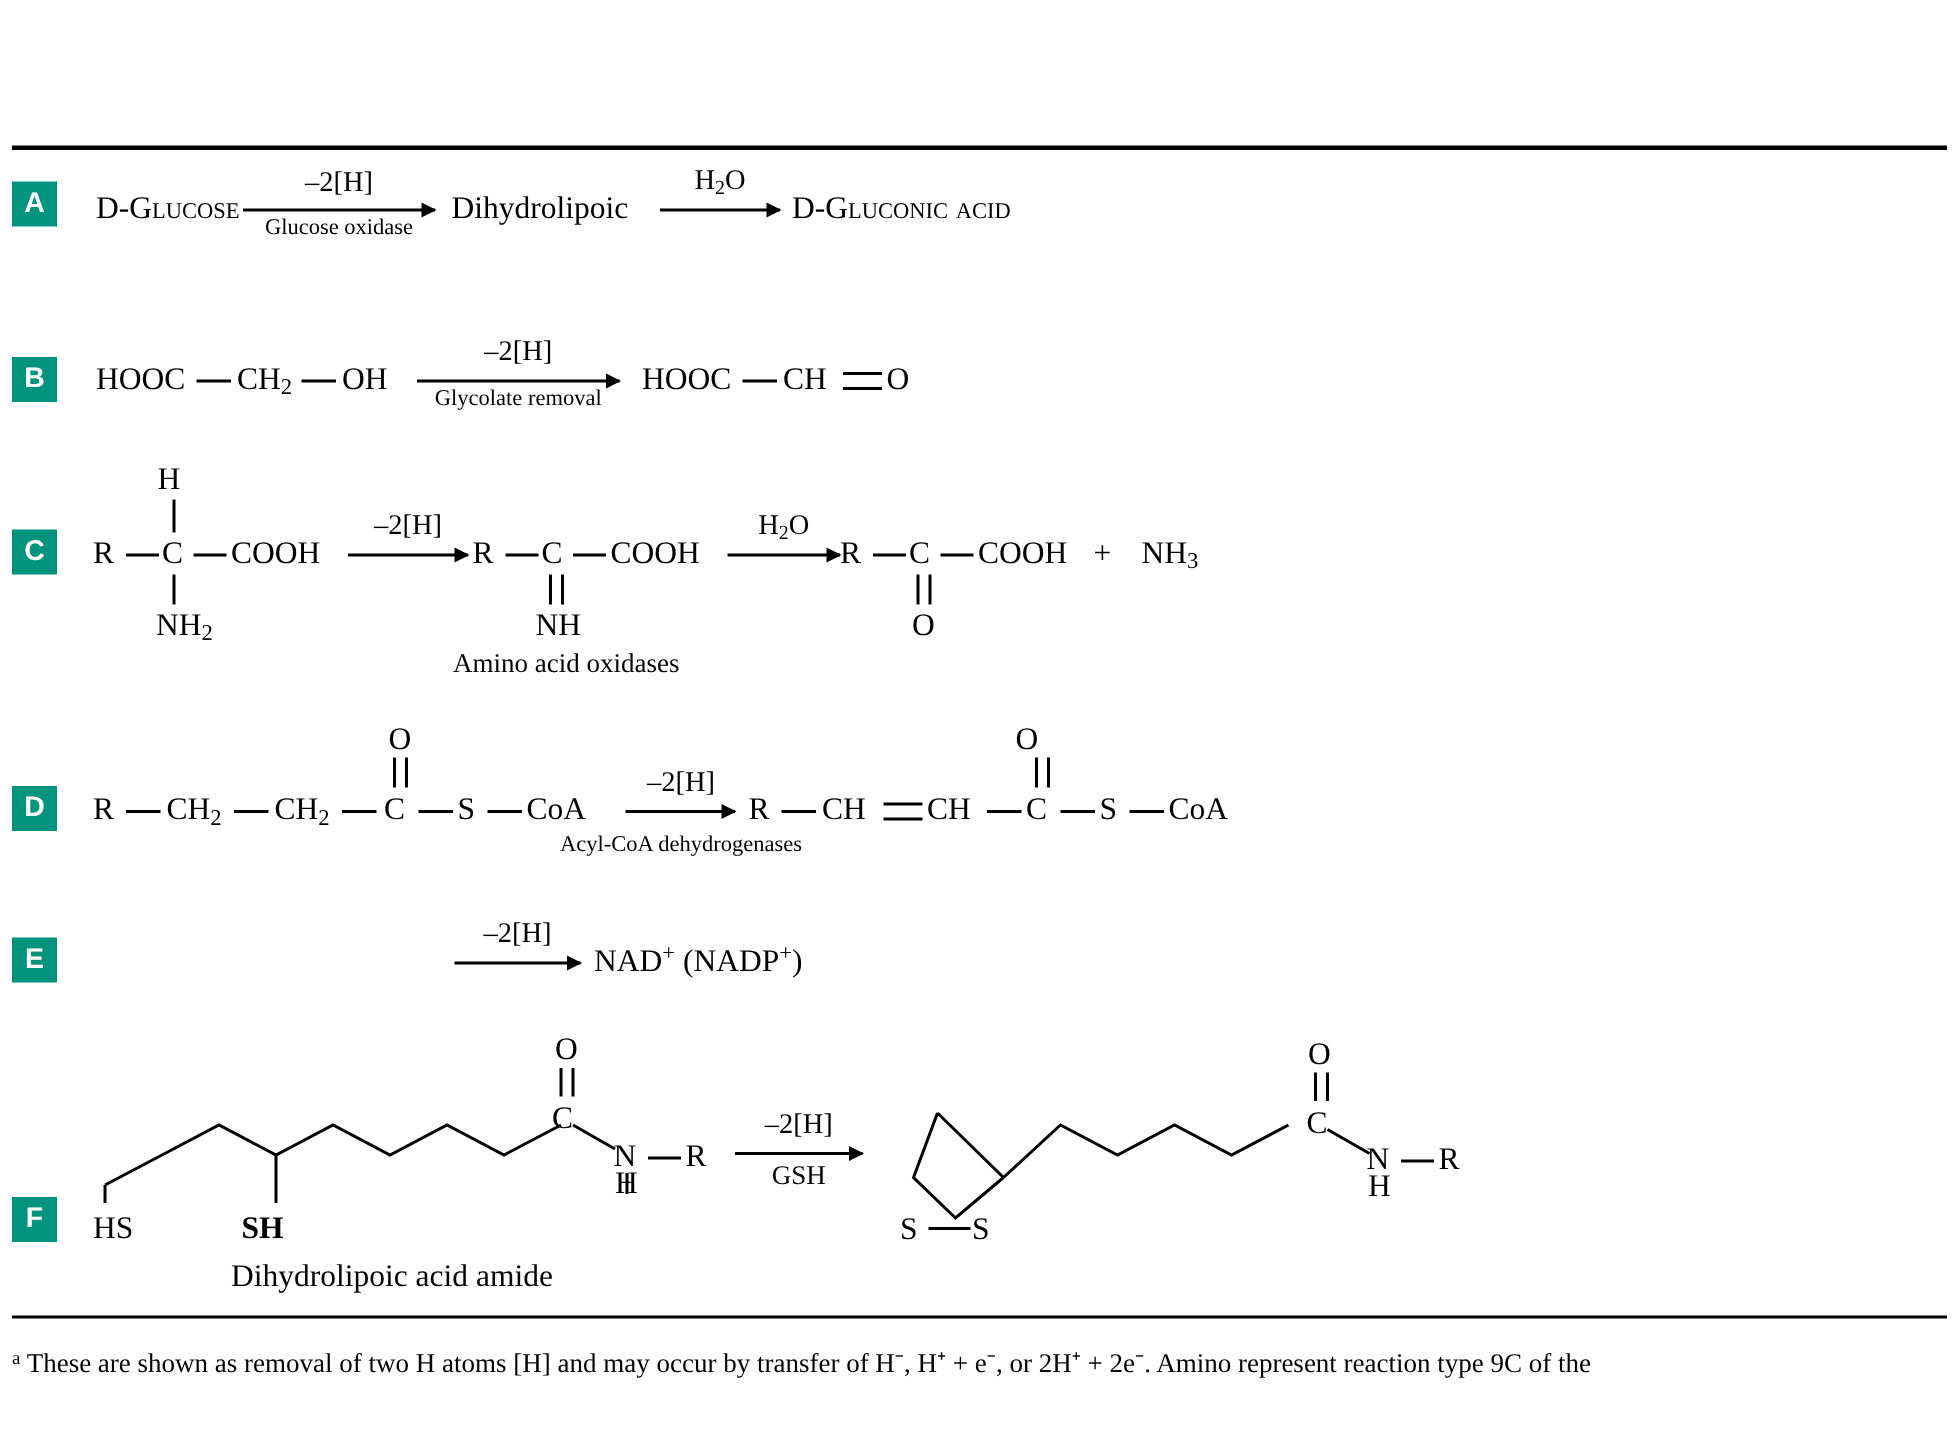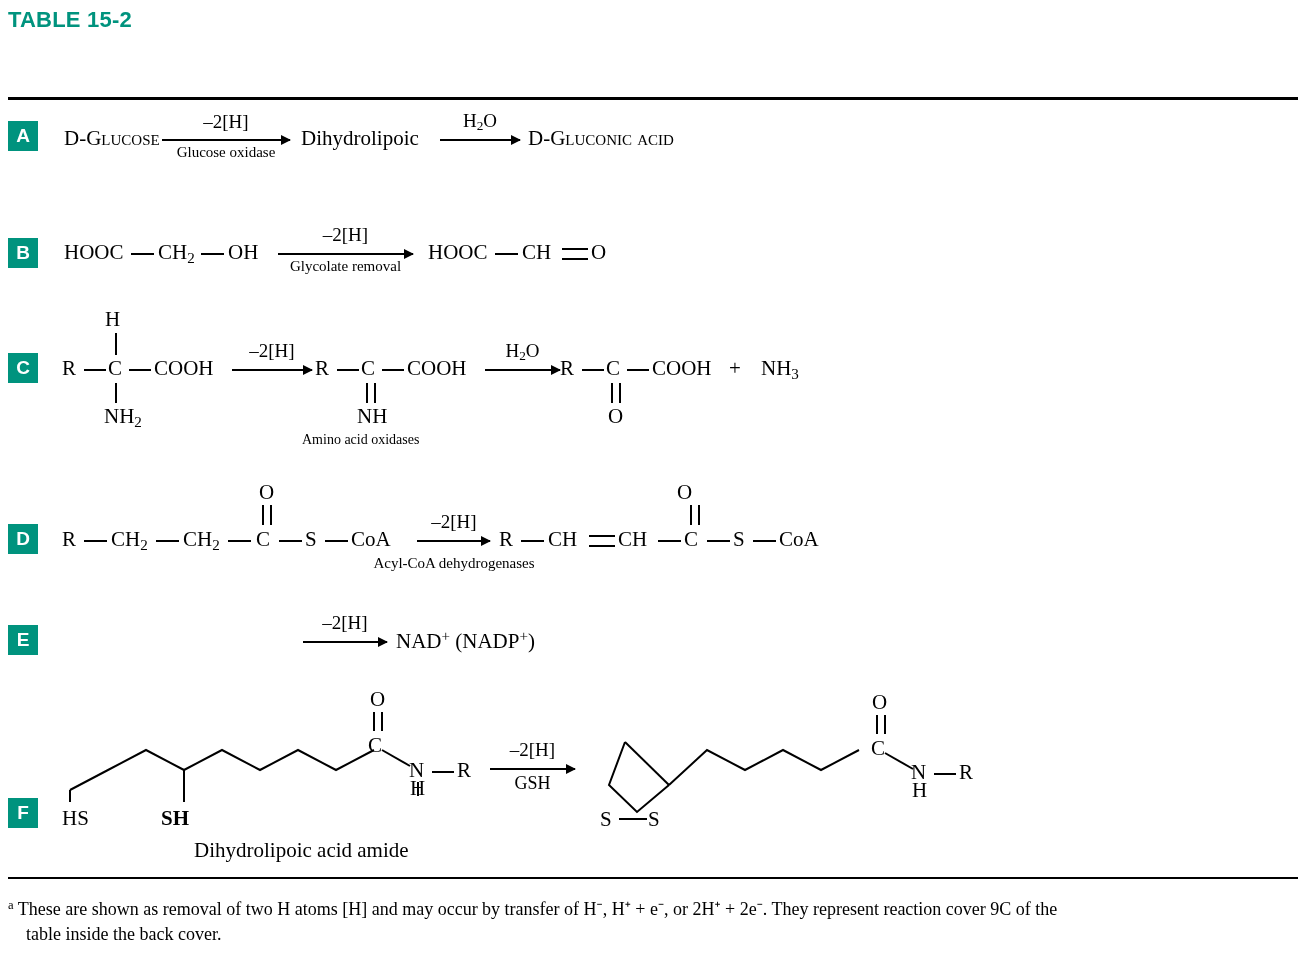--- a/index.html
+++ b/index.html
@@ -65,21 +65,21 @@
     line-height: 30px;
   }
 
   
   .chem {
     position: absolute;
     font-family: "Liberation Serif", serif;
     font-size: 21px;
     white-space: nowrap;
   }
-  .chem.small { font-size: 14px; }
+  .chem.small { font-size: 18px; }
   .chem sub { font-size: 0.72em; vertical-align: -0.25em; }
   .chem sup { font-size: 0.72em; vertical-align: 0.45em; }
   .sc { font-variant: small-caps; }
 
   
   .hbond {
     position: absolute;
     height: 2px;
     background: #000;
   }
@@ -125,21 +125,20 @@
   }
   .footnote sup { font-size: 0.7em; vertical-align: 0.45em; }
   .footnote .indent { display: block; padding-left: 18px; }
 </style>
 </head>
 <body>
 
 <div class="page">
 
   <div class="table-header">
-    <div class="table-number">TABLE 15-2</div>
   </div>
 
   <div class="rule rule-top"></div>
 
   <div class="badge" style="left:8px; top:121px;">A</div>
   <div class="chem" style="left:64px; top:126px;"><span class="sc">D-Glucose</span></div>
 
   <div class="arrow" style="left:162px; top:139px; width:128px;"></div>
   <div class="label-over" style="left:162px; top:111px; width:128px;">–2[H]</div>
   <div class="label-under" style="left:156px; top:144px; width:140px;">Glucose oxidase</div>
@@ -272,21 +271,21 @@
   <div class="chem" style="left:370px; top:687px;">O</div>
   <svg style="position:absolute; left:380px; top:748px;" width="38" height="30">
     <line x1="2" y1="2" x2="30" y2="18" stroke="#000" stroke-width="2"></line>
   </svg>
   <div class="chem" style="left:409px; top:758px;">N</div>
   <div class="hbond" style="left:432px; top:771px; width:22px;"></div>
   <div class="chem" style="left:457px; top:758px;">R</div>
   <div class="vbond" style="left:417px; top:782px; height:14px;"></div>
   <div class="chem" style="left:410px; top:774px; top:776px;">H</div>
 
-  <div class="chem" style="left:154px; top:838px;margin-left:40px;">Dihydrolipoic acid amide</div>
+  <div class="chem" style="left:154px; top:838px;">Dihydrolipoic acid amide</div>
 
   <div class="arrow" style="left:490px; top:768px; width:85px;"></div>
   <div class="label-over" style="left:490px; top:739px; width:85px;">–2[H]</div>
   <div class="label-over" style="left:490px; top:773px; width:85px; font-size:18px;">GSH</div>
 
   <svg style="position:absolute; left:585px; top:680px;" width="340" height="150">
 
     <polyline points="40,62 24,105 52,132 84,105" fill="none" stroke="#000" stroke-width="2"></polyline>
     <line x1="40" y1="62" x2="84" y2="105" stroke="#000" stroke-width="2"></line>
 
@@ -305,17 +304,16 @@
     <line x1="2" y1="2" x2="30" y2="18" stroke="#000" stroke-width="2"></line>
   </svg>
   <div class="chem" style="left:911px; top:760px;">N</div>
   <div class="hbond" style="left:934px; top:773px; width:22px;"></div>
   <div class="chem" style="left:959px; top:760px;">R</div>
   <div class="chem" style="left:912px; top:778px;">H</div>
 
   <div class="rule rule-bottom"></div>
 
   <div class="footnote">
-    <span><sup>a</sup></span><span> These are shown as removal of two H atoms [H] and may occur by transfer of H⁻, H⁺ + e⁻, or 2H⁺ + 2e⁻. They represent reaction cover 9C of the</span>
-    <span class="indent">table inside the back cover.</span>
+    <span><sup>a</sup></span><span> These are shown as removal of two H atoms [H] and may occur by transfer of H⁻, H⁺ + e⁻, or 2H⁺ + 2e⁻. Amino represent reaction type 9C of the</span>
   </div>
 
 </div>
 
 </body></html>

